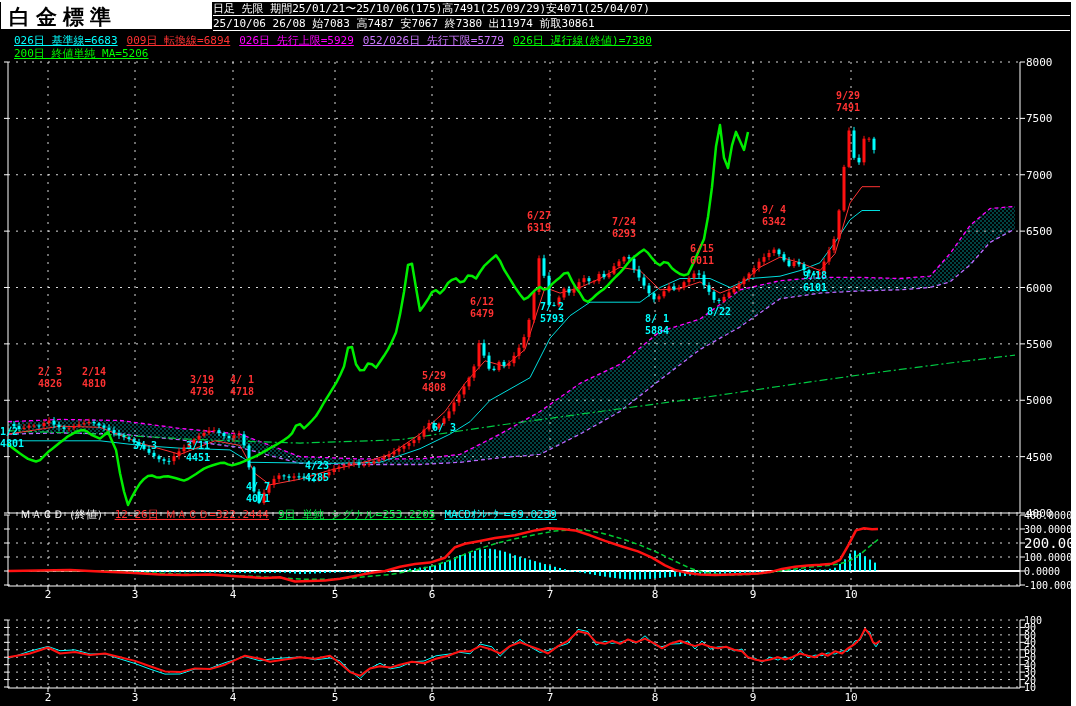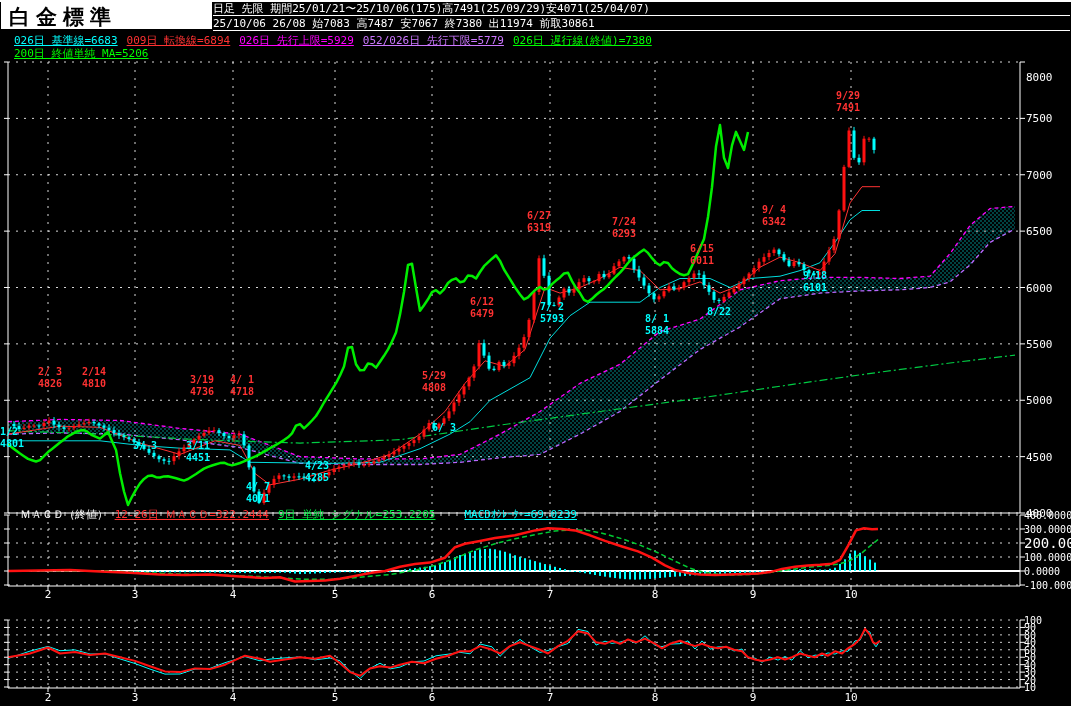--- a/index.html
+++ b/index.html
@@ -731,23 +731,23 @@
         <line x1="655" y1="513" x2="655" y2="516" stroke="#fff" stroke-width="1"></line>
         <line x1="753" y1="586" x2="753" y2="590" stroke="#fff" stroke-width="1"></line>
         <line x1="753" y1="688" x2="753" y2="692" stroke="#fff" stroke-width="1"></line>
         <line x1="753" y1="513" x2="753" y2="516" stroke="#fff" stroke-width="1"></line>
         <line x1="851" y1="586" x2="851" y2="590" stroke="#fff" stroke-width="1"></line>
         <line x1="851" y1="688" x2="851" y2="692" stroke="#fff" stroke-width="1"></line>
         <line x1="851" y1="513" x2="851" y2="516" stroke="#fff" stroke-width="1"></line>
       </g>
     </svg>
 
-  <div id="macdlegend"><span style="color: rgb(255, 255, 255);">ＭＡＣＤ（終値） </span><span class="legend-item" style="color: rgb(255, 50, 50);">12-26日 ＭＡＣＤ=322.2444</span><span class="legend-item" style="color: rgb(0, 238, 68);">9日 単純 シグナル=253.2205</span><span class="legend-item" style="color: rgb(0, 255, 255); margin-left: 20px;">MACDｵｼﾚｰﾀｰ=69.0239</span></div>
+  <div id="macdlegend"><span style="color: rgb(255, 255, 255);">ＭＡＣＤ（終値） </span><span class="legend-item" style="color: rgb(255, 50, 50);">12-26日 ＭＡＣＤ=322.2444</span><span class="legend-item" style="color: rgb(0, 238, 68);">9日 単純 シグナル=253.2205</span><span class="legend-item" style="color: rgb(0, 255, 255);">MACDｵｼﾚｰﾀｰ=69.0239</span></div>
   <div id="labels">
-      <div class="lb" style="left: 1026px; top: 72px; color: rgb(255, 255, 255); text-align: center;">8000</div>
+      <div class="lb" style="left: 1026px; top: 57px; color: rgb(255, 255, 255); text-align: center;">8000</div>
       <div class="lb" style="left: 1026px; top: 113.375px; color: rgb(255, 255, 255);">7500</div>
       <div class="lb" style="left: 1026px; top: 169.75px; color: rgb(255, 255, 255);">7000</div>
       <div class="lb" style="left: 1026px; top: 226.125px; color: rgb(255, 255, 255);">6500</div>
       <div class="lb" style="left: 1026px; top: 282.5px; color: rgb(255, 255, 255);">6000</div>
       <div class="lb" style="left: 1026px; top: 338.875px; color: rgb(255, 255, 255);">5500</div>
       <div class="lb" style="left: 1026px; top: 395.25px; color: rgb(255, 255, 255);">5000</div>
       <div class="lb" style="left: 1026px; top: 451.625px; color: rgb(255, 255, 255);">4500</div>
       <div class="lb" style="left: 1026px; top: 508px; color: rgb(255, 255, 255);">4000</div>
       <div class="lb" style="left: 1024px; top: 510px; color: rgb(255, 255, 255); font-size: 10px;">400.0000</div>
       <div class="lb" style="left: 1024px; top: 524px; color: rgb(255, 255, 255); font-size: 10px;">300.0000</div>

